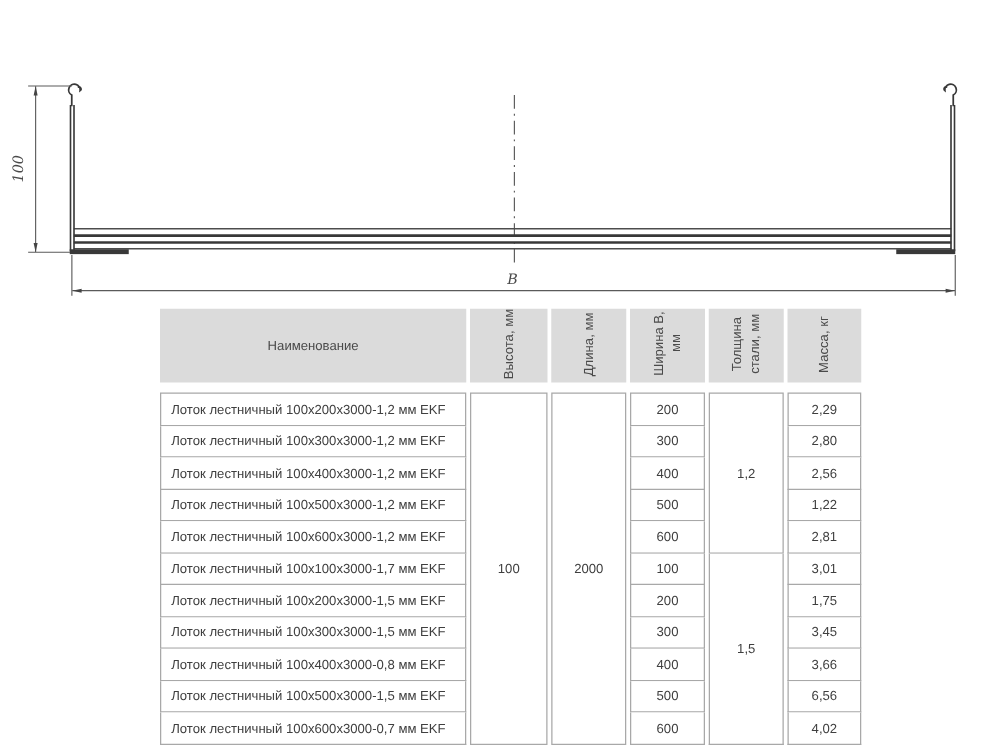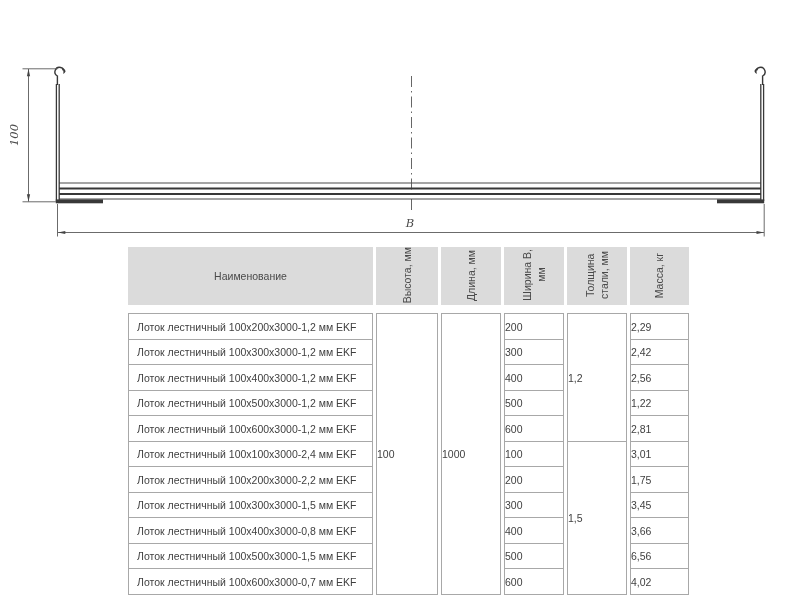--- a/index.html
+++ b/index.html
@@ -51,21 +51,21 @@
   }
   tr.spacer td { height:8px; padding:0; border:none; background:none; }
 
   tr.r td {
     border:1px solid #a8a8a8; border-top:none;
     height:24.5px; vertical-align:middle;
     padding:0; background:#ffffff;
   }
   tr.r td.tt { border-top:1px solid #a8a8a8; }
   td.name { text-align:left; padding-left:8px !important; padding-right:4px !important;margin-left:12px; }
-  td.val  { }
+  td.val  { text-align:center; }
 </style>
 </head>
 <body>
 
 <svg id="drawing" width="800" height="247" viewBox="0 0 800 247">
 
   <line class="cl" x1="411.5" y1="76" x2="411.5" y2="211"></line>
 
   <g>
     <line class="prof-thin" x1="59" y1="183" x2="761" y2="183"></line>
@@ -130,53 +130,53 @@
     <th><div class="rot">Масса, кг</div></th>
   </tr>
 
   <tr class="spacer">
         <td colspan="6"></td>
       </tr>
 
   <tr class="r">
     <td class="name tt">Лоток лестничный 100х200х3000-1,2 мм EKF</td>
     <td class="val tt" rowspan="11">100</td>
-    <td class="val tt" rowspan="11">1000</td>
+    <td class="val tt" rowspan="11">2000</td>
     <td class="val tt">200</td>
     <td class="val tt" rowspan="5">1,2</td>
     <td class="val tt">2,29</td>
   </tr>
   <tr class="r">
     <td class="name">Лоток лестничный 100х300х3000-1,2 мм EKF</td>
     <td class="val">300</td>
-    <td class="val">2,42</td>
+    <td class="val">2,80</td>
   </tr>
   <tr class="r">
     <td class="name">Лоток лестничный 100х400х3000-1,2 мм EKF</td>
     <td class="val">400</td>
     <td class="val">2,56</td>
   </tr>
   <tr class="r">
     <td class="name">Лоток лестничный 100х500х3000-1,2 мм EKF</td>
     <td class="val">500</td>
     <td class="val">1,22</td>
   </tr>
   <tr class="r">
     <td class="name">Лоток лестничный 100х600х3000-1,2 мм EKF</td>
     <td class="val">600</td>
     <td class="val">2,81</td>
   </tr>
   <tr class="r">
-    <td class="name">Лоток лестничный 100х100х3000-2,4 мм EKF</td>
+    <td class="name">Лоток лестничный 100х100х3000-1,7 мм EKF</td>
     <td class="val">100</td>
     <td class="val" rowspan="6">1,5</td>
     <td class="val">3,01</td>
   </tr>
   <tr class="r">
-    <td class="name">Лоток лестничный 100х200х3000-2,2 мм EKF</td>
+    <td class="name">Лоток лестничный 100х200х3000-1,5 мм EKF</td>
     <td class="val">200</td>
     <td class="val">1,75</td>
   </tr>
   <tr class="r">
     <td class="name">Лоток лестничный 100х300х3000-1,5 мм EKF</td>
     <td class="val">300</td>
     <td class="val">3,45</td>
   </tr>
   <tr class="r">
     <td class="name">Лоток лестничный 100х400х3000-0,8 мм EKF</td>

